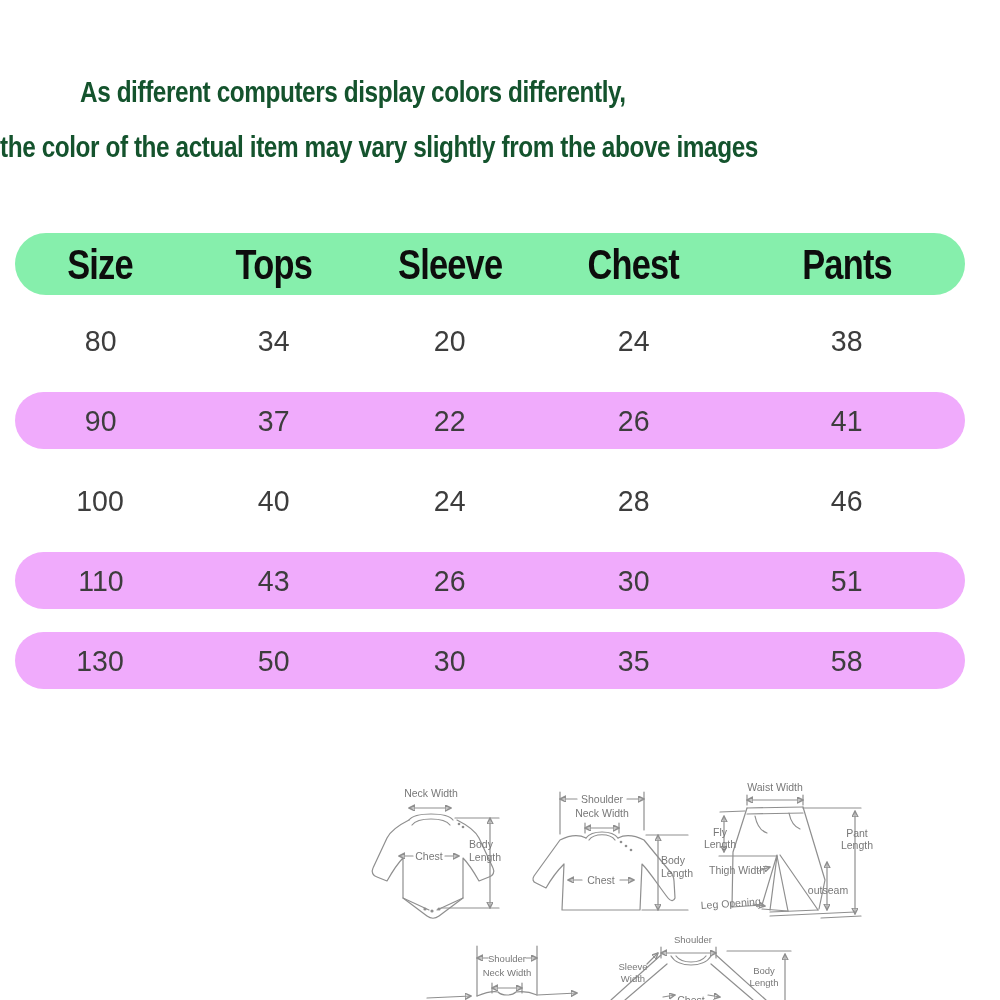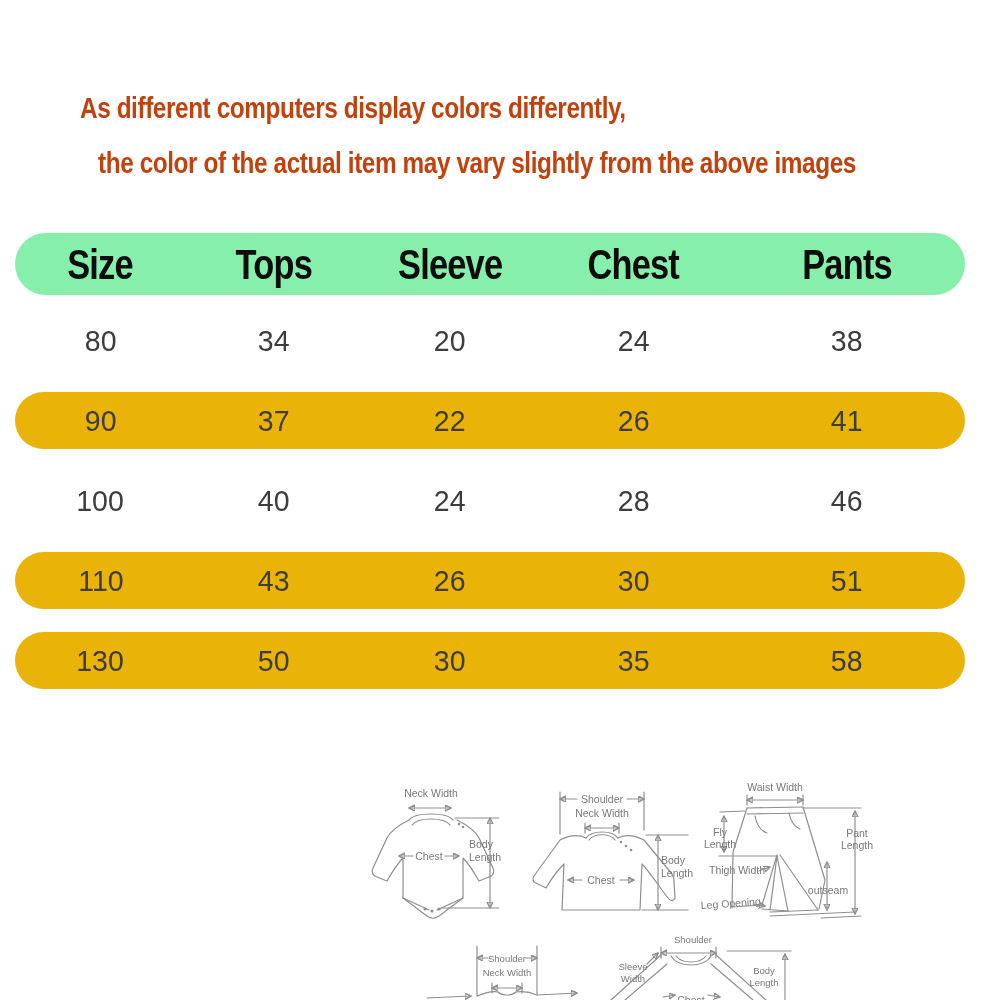--- a/index.html
+++ b/index.html
@@ -1,32 +1,32 @@
 <!DOCTYPE html>
 <html><head>
 <meta charset="utf-8">
 <style>
   html,body{margin:0;padding:0;background:#fff;}
   .canvas{position:relative;width:1000px;height:1000px;background:#ffffff;overflow:hidden;
           font-family:"Liberation Sans",sans-serif;}
   
-  .warning{position:absolute;top:92px;left:0;width:1000px;color:#c2410c;font-weight:bold;}
+  .warning{position:absolute;top:76px;left:0;width:1000px;color:#14532d;font-weight:bold;}
   .wline{font-size:29px;letter-spacing:-0.5px;white-space:nowrap;}
   .wline .cond{display:inline-block;transform:scaleX(0.84);transform-origin:left center;}
   .wline1{padding-left:80px;}
-  .wline2{margin-top:22px;text-align:right;}
+  .wline2{margin-top:22px;}
   
   .size-table{position:absolute;left:15px;top:233px;width:950px;}
   .tgrid{display:grid;grid-template-columns:18% 18.5% 18.6% 20% 24.9%;align-items:center;justify-items:center;}
   .thead{height:62px;background:#86efac;border-radius:32px;}
   .thead .hcell{font-size:43px;font-weight:bold;color:#0d0d0d;letter-spacing:-1px;
                 display:inline-block;transform:scaleX(0.8);white-space:nowrap;}
   .trow{height:57px;border-radius:29px;margin-top:23px;}
   .trow.first{margin-top:17px;}
-  .trow.stripe{background:#eab308;}
+  .trow.stripe{background:#f0abfc;}
   .trow .ncell{font-size:30px;color:#3d3d3d;display:inline-block;transform:scaleX(0.95);white-space:nowrap;}
   
   .diag{position:absolute;}
   .diag text{font-family:"Liberation Sans",sans-serif;font-size:10.5px;fill:#787878;stroke:none;}
   .diag .sm{font-size:9.5px;}
   .diag path,.diag line{fill:none;stroke:#8f8f8f;stroke-width:1.2;stroke-linecap:round;stroke-linejoin:round;}
   .diag .dot{fill:#8f8f8f;stroke:none;}
 </style>
 </head>
 <body>

